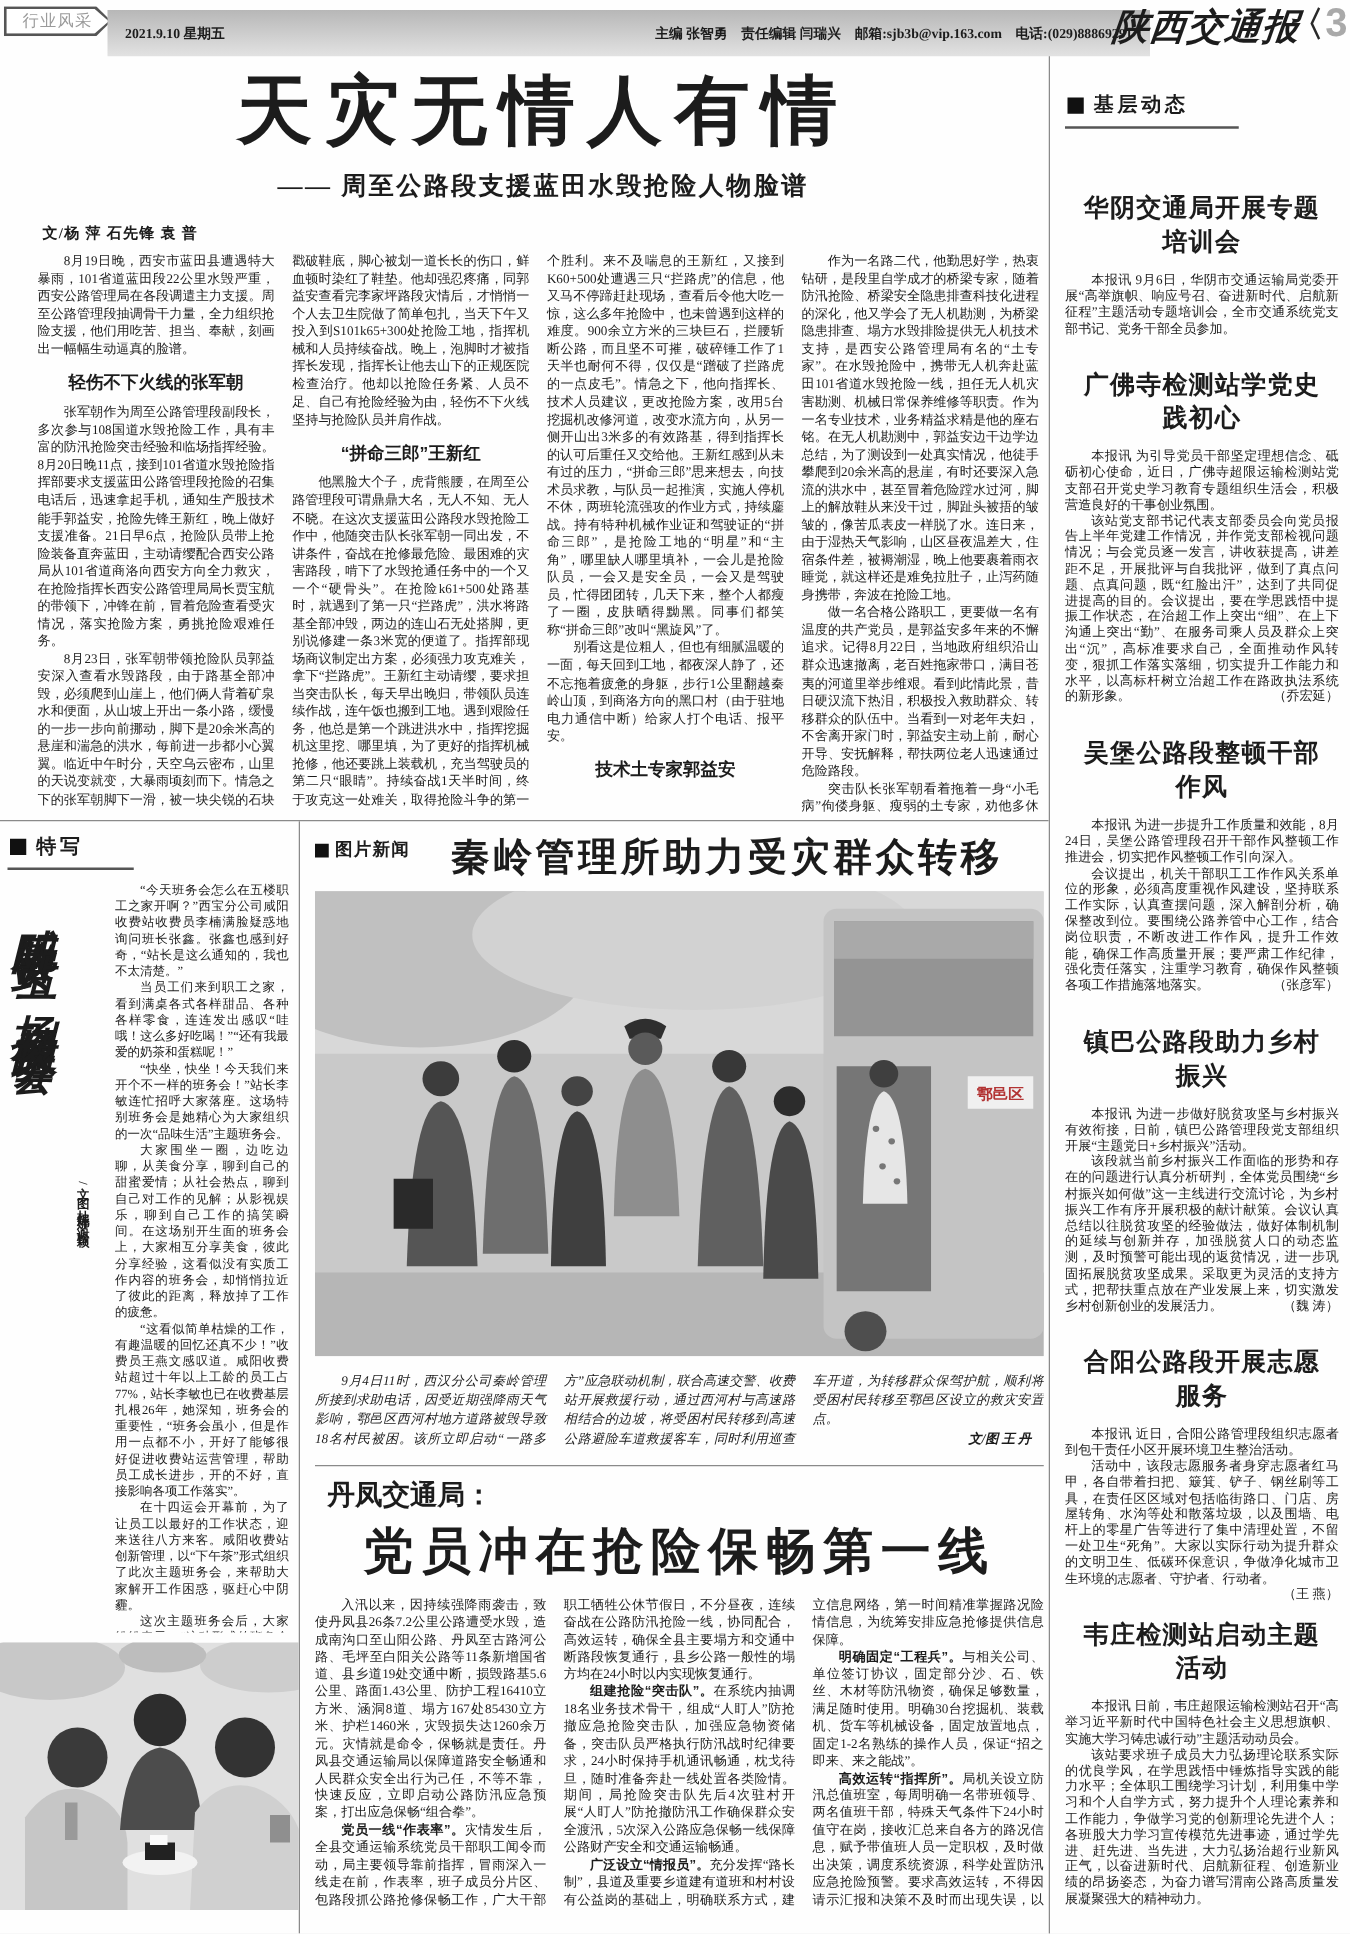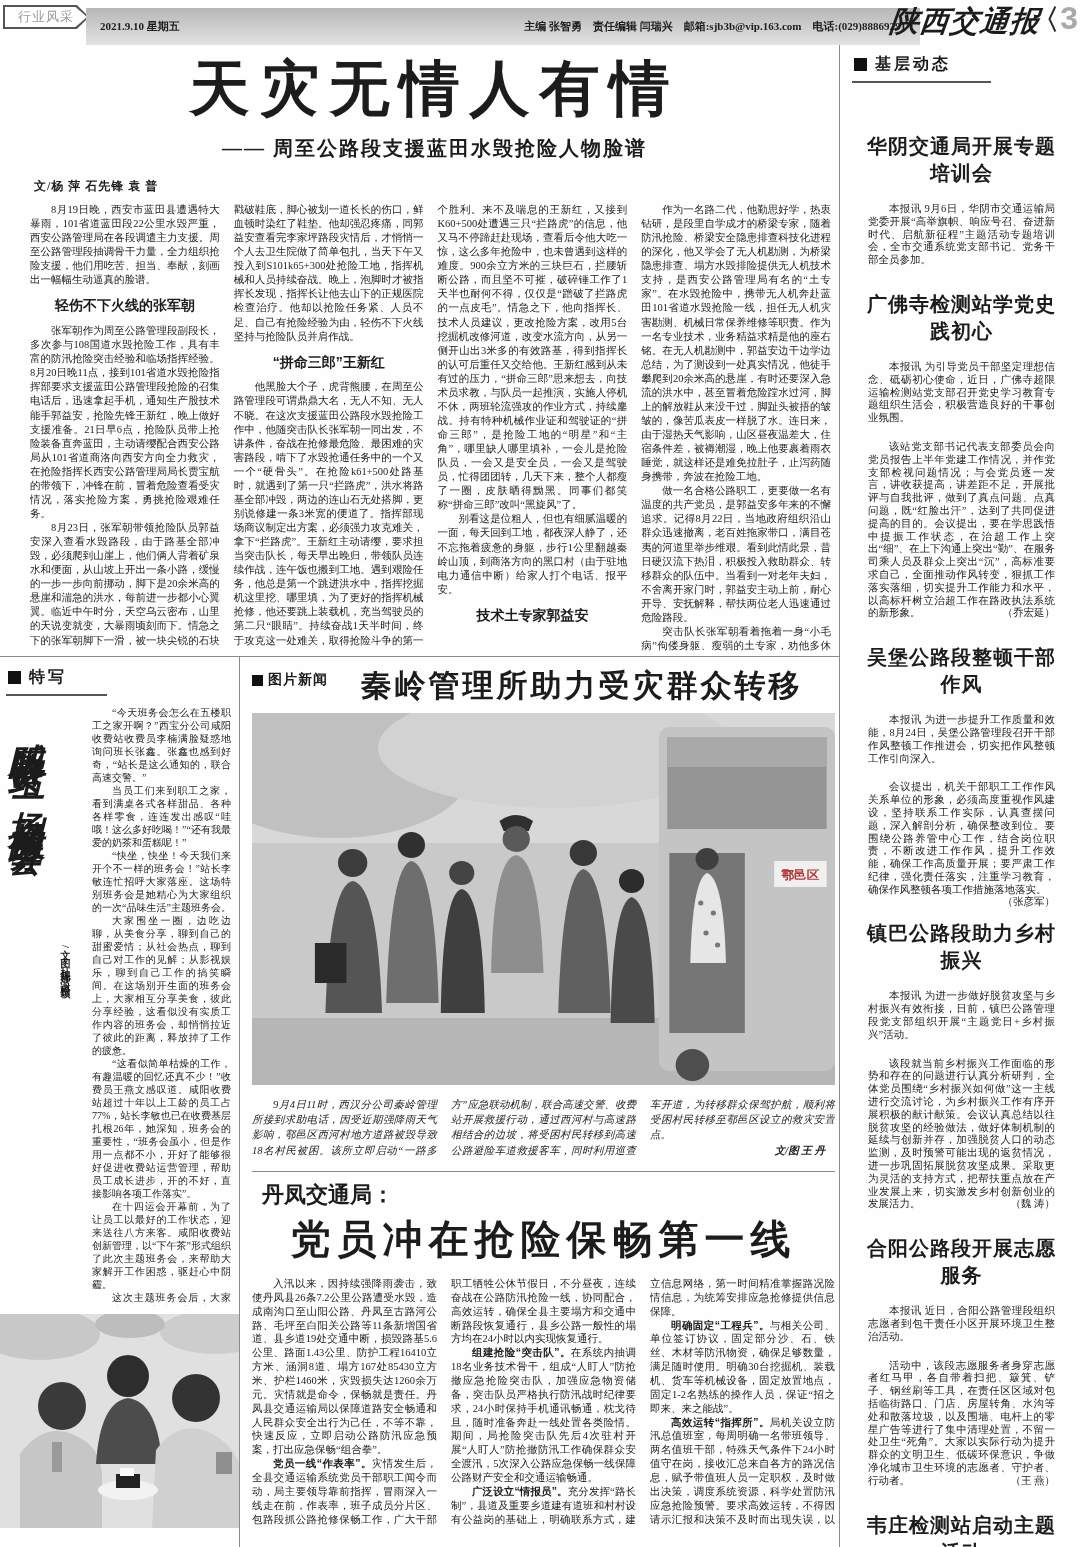--- a/index.html
+++ b/index.html
@@ -14,21 +14,21 @@
       letter-spacing:1px;font-family:"Liberation Sans","DejaVu Sans",sans-serif;}
   .graybar{position:absolute;left:86px;right:160px;top:8px;height:37px;
       background:linear-gradient(180deg,#b7b7b7,#e2e2e2);display:flex;align-items:center;
       justify-content:space-between;padding:0 14px;font-size:11px;font-weight:bold;}
   .masthead{position:absolute;right:40px;top:2px;font-size:29px;font-weight:bold;font-style:italic;
       transform:skewX(-6deg);letter-spacing:1px;}
   .pagenum{position:absolute;right:2px;top:0;font-size:32px;font-weight:bold;color:#a9a9a9;
       font-family:"Liberation Sans","DejaVu Sans",sans-serif;}
   .pagenum .chev{color:#2a2a2a;font-weight:bold;margin-right:1px;font-size:28px;}
   
-  .content{display:flex;height:1503px;}
+  .content{display:flex;height:1503px;align-items:center;}
   .left-region{width:840px;box-sizing:border-box;padding-left:30px;border-right:1px solid #8a8a8a;overflow:hidden;}
   .right-col{width:239px;box-sizing:border-box;padding:4px 8px 0 12px;overflow:hidden;}
   
   .main-art{height:612px;overflow:hidden;}
   .ma-title{text-align:center;font-size:60px;line-height:1.05;font-weight:900;letter-spacing:10px;margin:14px 0 0;}
   .ma-sub{text-align:center;font-size:20px;font-weight:bold;letter-spacing:2px;margin-top:14px;}
   .ma-byline{font-size:12px;font-weight:bold;margin:16px 0 8px 4px;letter-spacing:1px;}
   .ma-body{height:452px;column-count:4;column-gap:14px;font-size:10.5px;line-height:1.34;
       text-align:justify;overflow:hidden;padding-right:8px;}
   .ma-body p{margin:0;text-indent:2em;}
@@ -68,21 +68,21 @@
   .df-kicker{font-size:22px;font-weight:bold;margin:0 0 2px 10px;}
   .df-headline{text-align:center;font-size:40px;font-weight:600;letter-spacing:6px;margin:2px 0 10px;}
   .df-body{column-count:3;column-gap:14px;font-size:10.5px;line-height:1.32;text-align:justify;
       height:252px;overflow:hidden;}
   .df-body p{margin:0;text-indent:2em;}
   .df-lead{font-family:"Liberation Sans","DejaVu Sans",sans-serif;}
   
   .rc-article{margin-top:10px;}
   .rc-title{text-align:center;font-size:20px;font-weight:600;letter-spacing:1px;margin:24px 12px 12px;
       font-family:"Liberation Sans","DejaVu Sans",sans-serif;}
-  .rc-p{margin:16px;font-size:10.5px;line-height:1.22;text-align:justify;text-indent:2em;}
+  .rc-p{margin:0;font-size:10.5px;line-height:1.22;text-align:justify;text-indent:2em;}
   .author{float:right;font-size:10.5px;}
   .rc-head{margin:4px 0 26px 0;}
 </style>
 </head>
 <body>
 
 <div class="page">
 
   <div class="topbar">
     <div class="industry-tag">
@@ -125,21 +125,21 @@
           <div class="sec-head">
             <span class="sq"></span>
             <span class="sec-label">特写</span>
           </div>
           <div class="feature-body">
             <div class="vt-wrap">
               <div class="vt-title">咸阳收费站：一场别样的班务会</div>
               <div class="vt-byline">文/图 杜妮娜 谢松颖</div>
             </div>
             <div class="feature-text">
-              <p>“今天班务会怎么在五楼职工之家开啊？”西宝分公司咸阳收费站收费员李楠满脸疑惑地询问班长张鑫。张鑫也感到好奇，“站长是这么通知的，联合高速交警。”</p>
+              <p>“今天班务会怎么在五楼职工之家开啊？”西宝分公司咸阳收费站收费员李楠满脸疑惑地询问班长张鑫。张鑫也感到好奇，“站长是这么通知的，我也不太清楚。”</p>
               <p>当员工们来到职工之家，看到满桌各式各样甜品、各种各样零食，连连发出感叹“哇哦！这么多好吃喝！”“还有我最爱的奶茶和蛋糕呢！”</p>
               <p>“快坐，快坐！今天我们来开个不一样的班务会！”站长李敏连忙招呼大家落座。这场特别班务会是她精心为大家组织的一次“品味生活”主题班务会。</p>
               <p>大家围坐一圈，边吃边聊，从美食分享，聊到自己的甜蜜爱情；从社会热点，聊到自己对工作的见解；从影视娱乐，聊到自己工作的搞笑瞬间。在这场别开生面的班务会上，大家相互分享美食，彼此分享经验，这看似没有实质工作内容的班务会，却悄悄拉近了彼此的距离，释放掉了工作的疲惫。</p>
               <p>“这看似简单枯燥的工作，有趣温暖的回忆还真不少！”收费员王燕文感叹道。咸阳收费站超过十年以上工龄的员工占77%，站长李敏也已在收费基层扎根26年，她深知，班务会的重要性，“班务会虽小，但是作用一点都不小，开好了能够很好促进收费站运营管理，帮助员工成长进步，开的不好，直接影响各项工作落实”。</p>
               <p>在十四运会开幕前，为了让员工以最好的工作状态，迎来送往八方来客。咸阳收费站创新管理，以“下午茶”形式组织了此次主题班务会，来帮助大家解开工作困惑，驱赶心中阴霾。</p>
               <p>这次主题班务会后，大家纷纷表示，“这种形式的班务会真不错！”在后期，收费站将根据各班实际情况，继续将这种主题班务会开下去，不断创新班务会模式，丰富班务会内容，努力开成员工们喜欢的班务会，开成收费站特色的班务会！</p>
             </div>
           </div>
           
           <svg class="feature-photo" viewBox="0 0 252 214" preserveAspectRatio="none">

